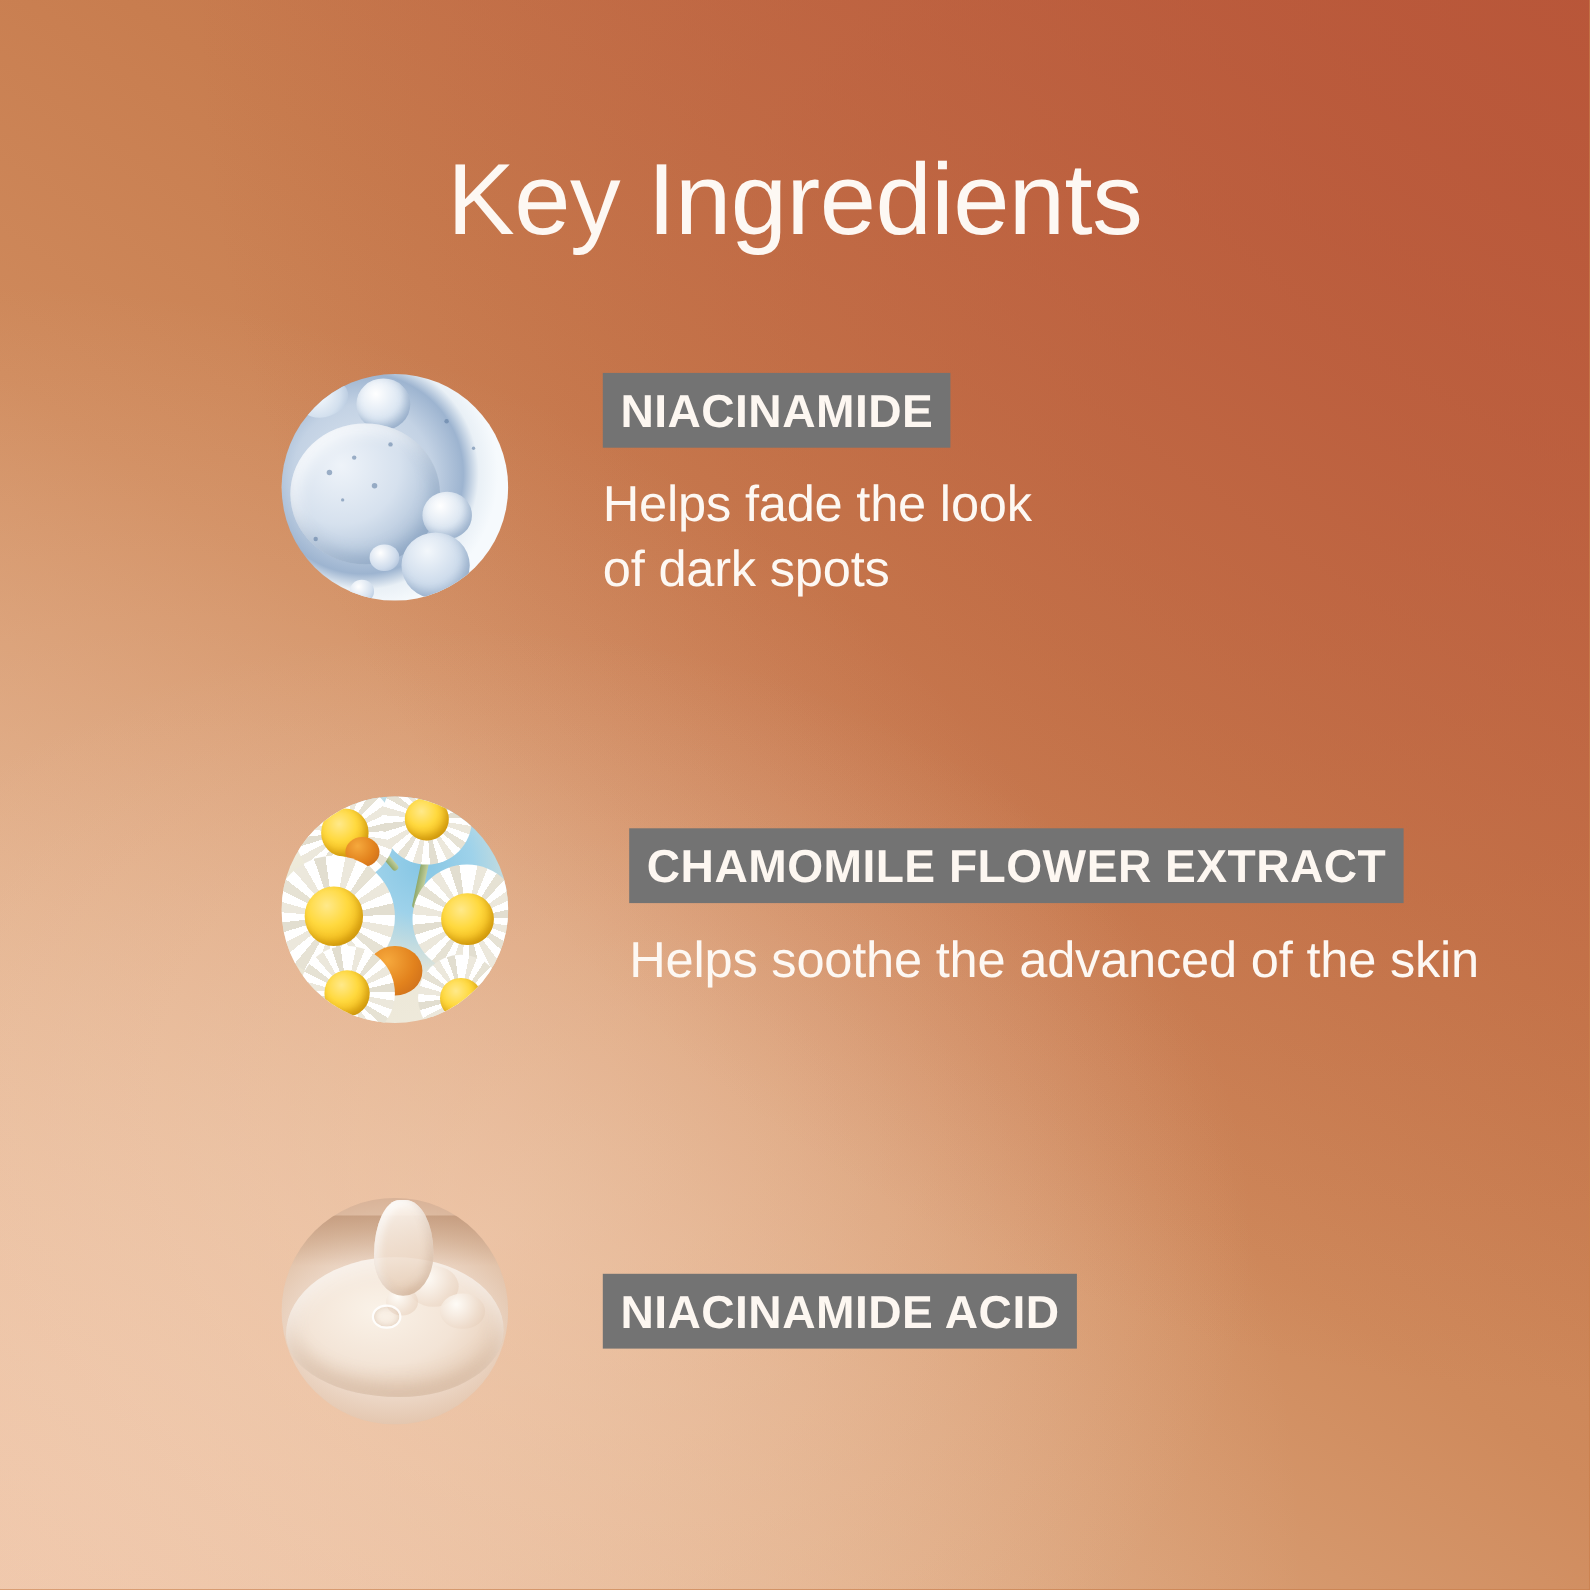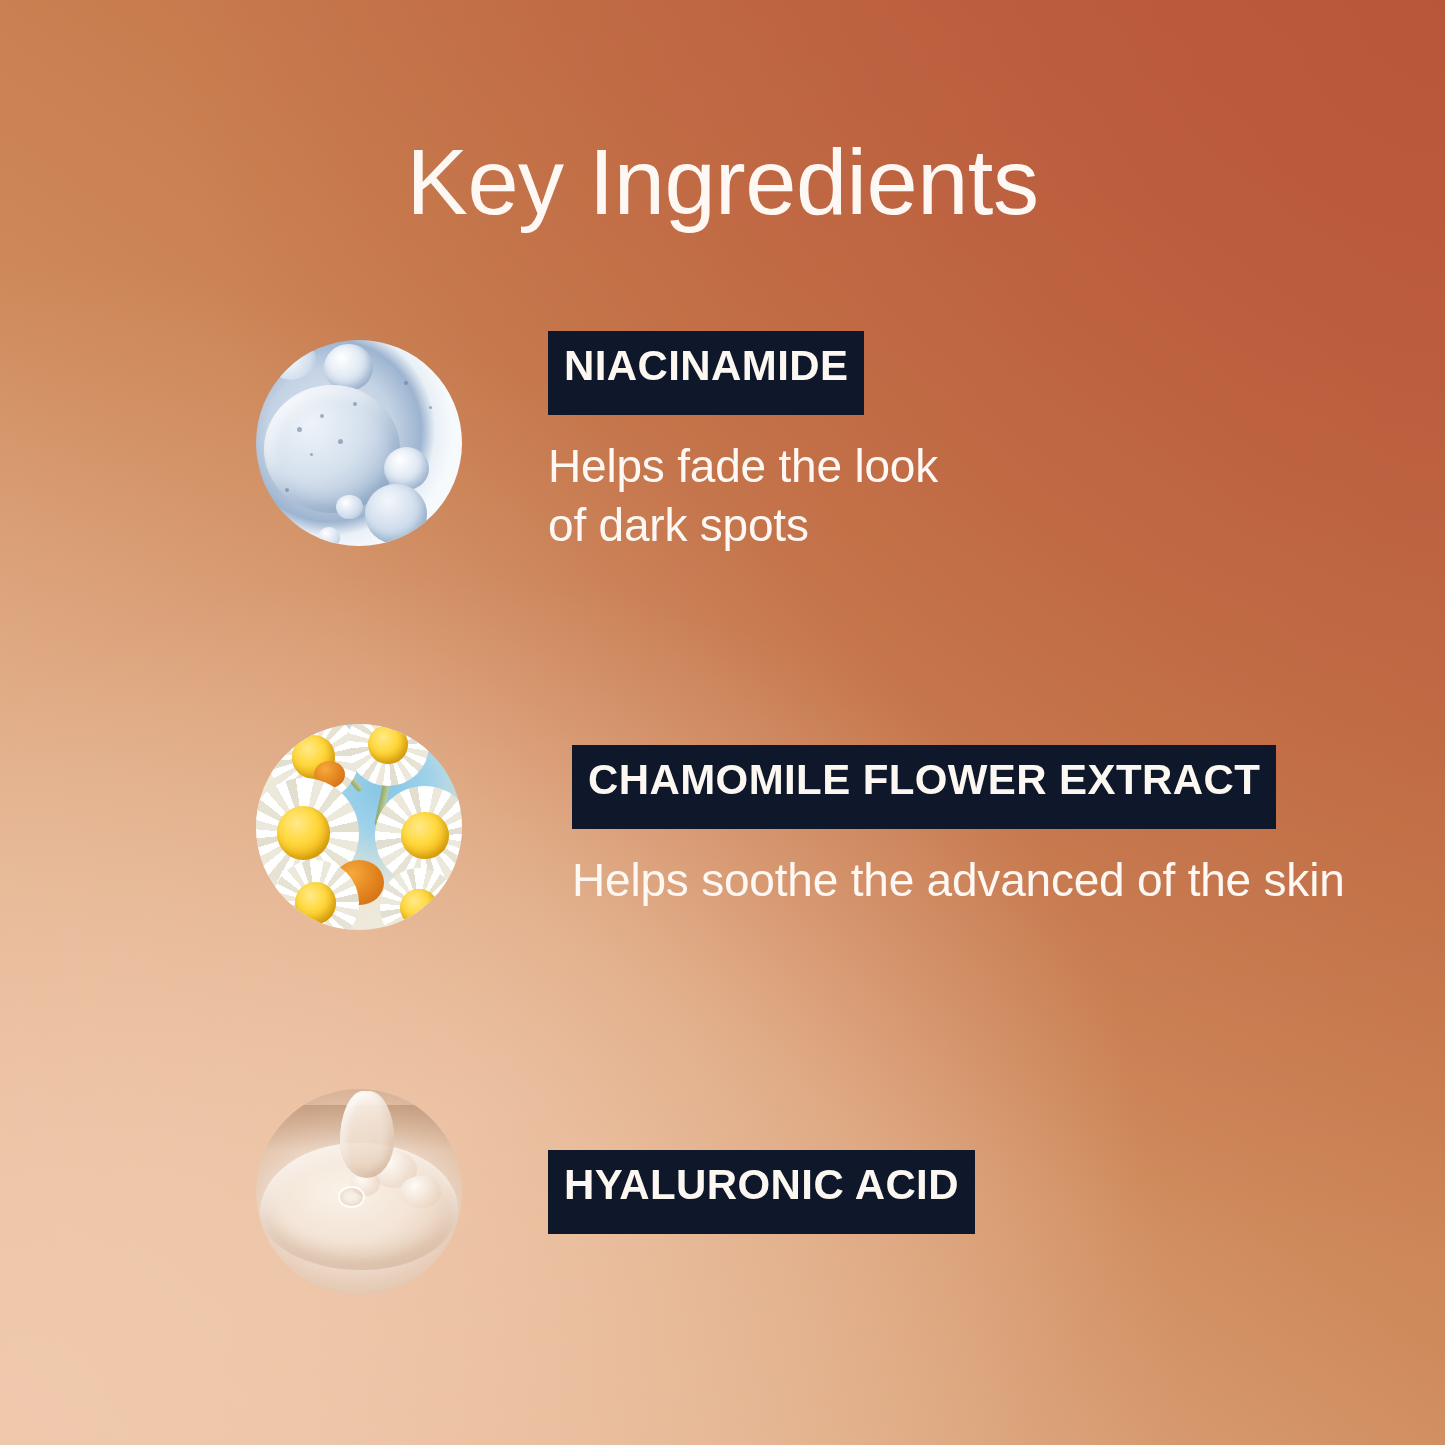--- a/index.html
+++ b/index.html
@@ -69,27 +69,27 @@
   }
 
   .ingredient-text {
     margin-left: 86px;
     flex: 1 1 auto;
     min-width: 0;
   }
 
   .ingredient-name {
     display: inline-block;
-    background: #0f172a;
+    background: #737373;
     color: #fdf7f1;
     font-size: 42px;
     font-weight: 700;
     letter-spacing: 0.4px;
     line-height: 1;
-    padding: 14px 16px 28px 16px;
+    padding: 14px 16px 12px 16px;
     white-space: nowrap;
   }
 
   .ingredient-desc {
     color: #fdf8f3;
     font-size: 46px;
     font-weight: 400;
     line-height: 1.28;
     margin-top: 22px;
     white-space: pre-line;
@@ -287,15 +287,15 @@
     <span class="shadowband"></span>
     <span class="puddle"></span>
     <span class="foam" style="left:56%;top:30%;width:22%;height:18%;"></span>
     <span class="foam" style="left:70%;top:42%;width:20%;height:16%;"></span>
     <span class="foam" style="left:46%;top:40%;width:14%;height:12%;"></span>
     <span class="drip"></span>
     <span class="ring"></span>
   </div>
 
   <div class="ingredient-text">
-    <div class="ingredient-name">HYALURONIC ACID</div>
+    <div class="ingredient-name">NIACINAMIDE ACID</div>
   </div>
 </div>
 
 </body></html>

